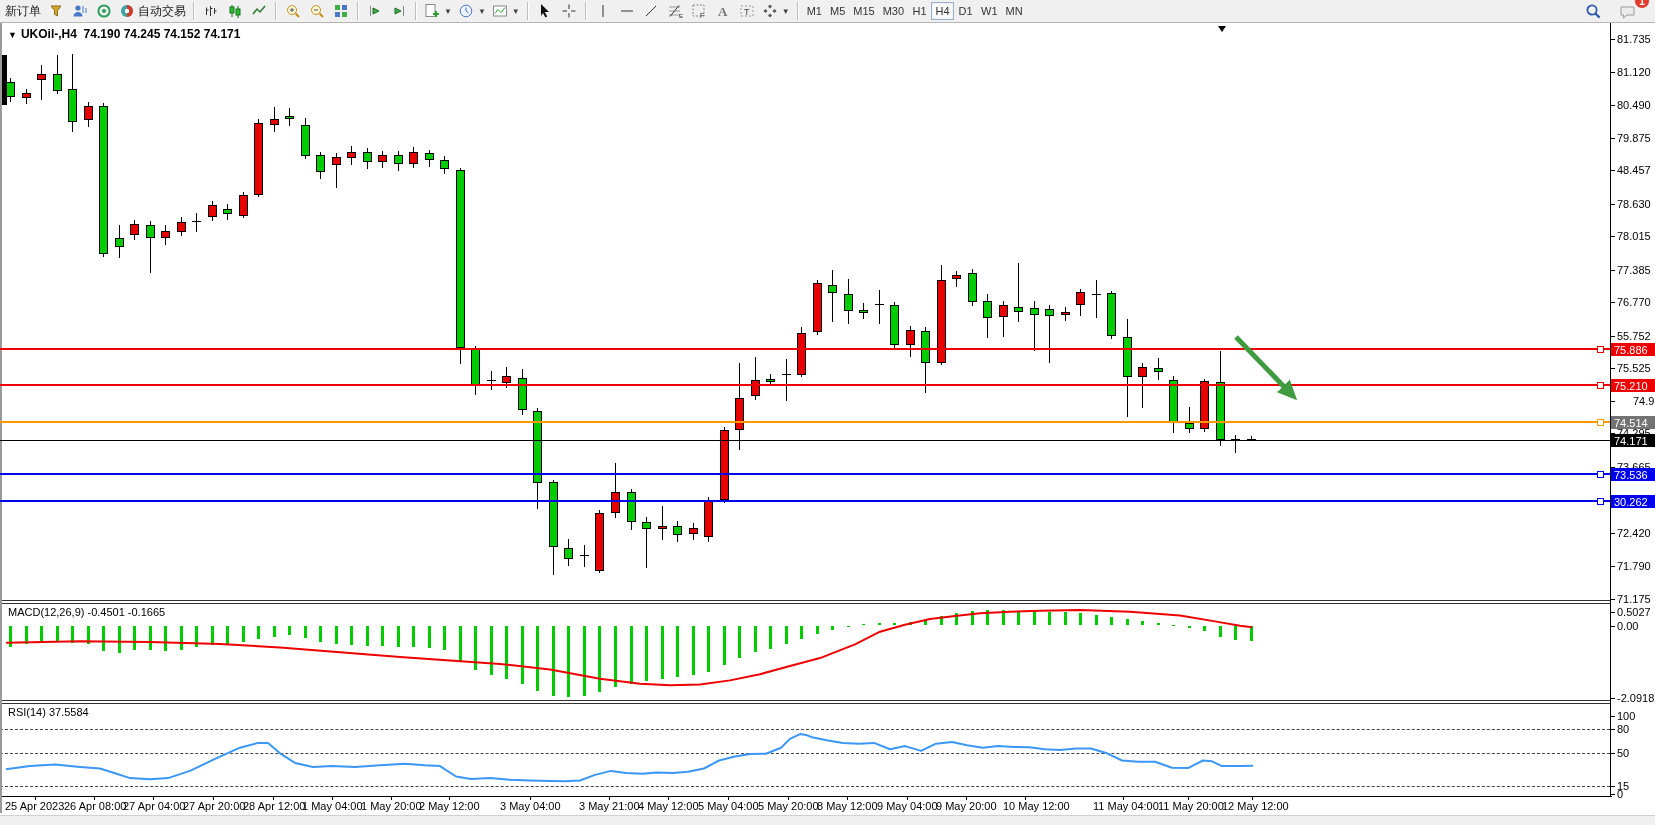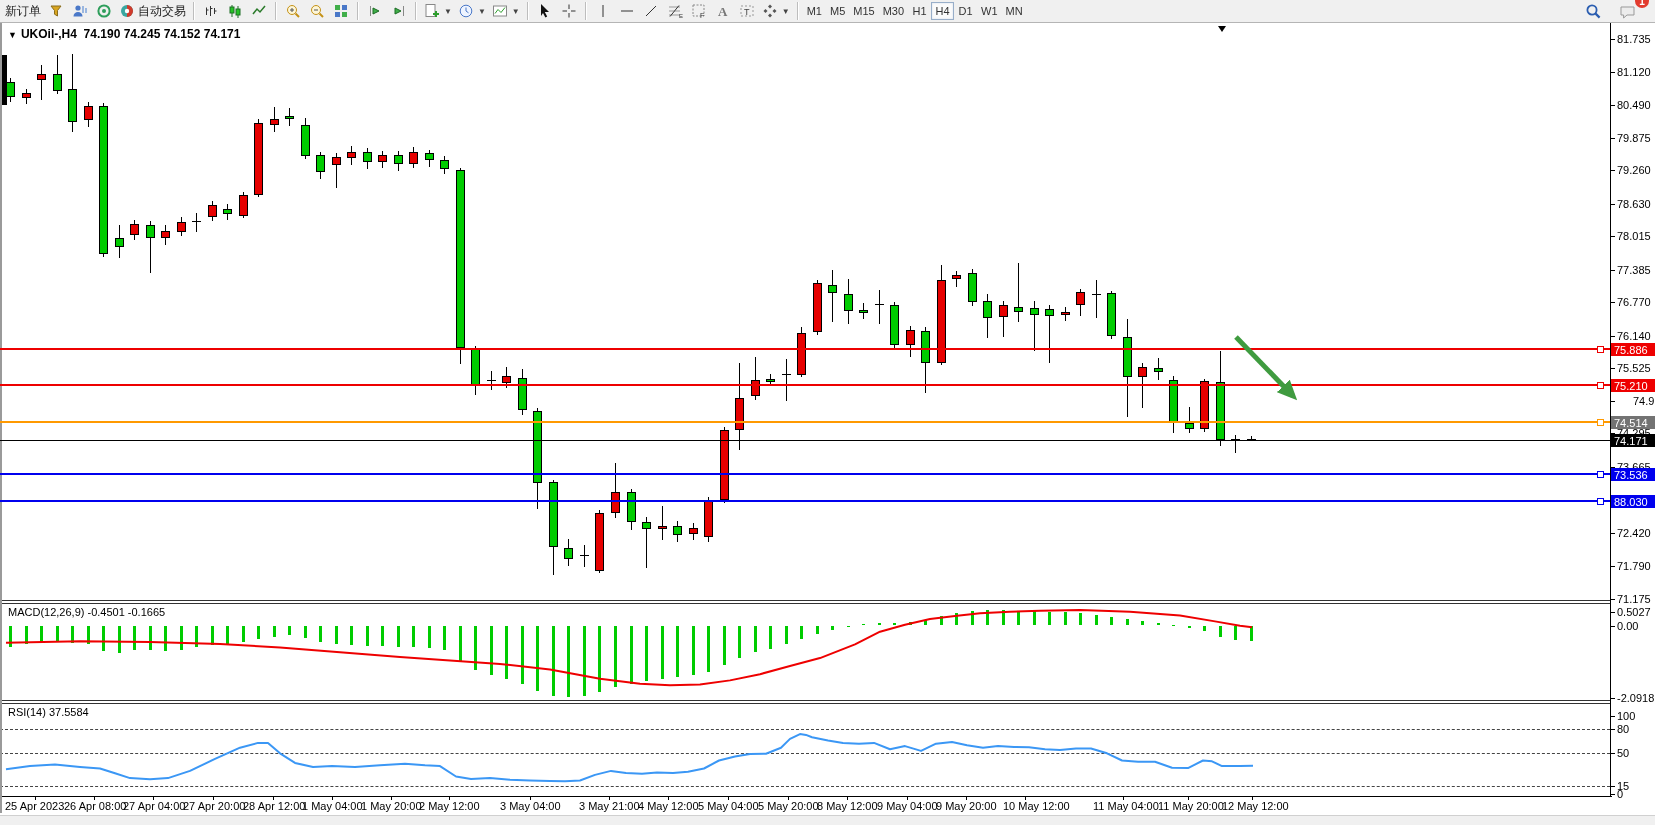--- a/index.html
+++ b/index.html
@@ -478,31 +478,31 @@
         <div class="candle-body" style="position: absolute; left: 1247px; top: 438.885px; width: 9px; height: 1px; border: none; background: rgb(0, 0, 0);"></div>
         <div class="tickmark" style="position: absolute; top: 39px;"></div>
         <div class="ticktext" style="position: absolute; top: 33px;">81.735</div>
         <div class="tickmark" style="position: absolute; top: 72px;"></div>
         <div class="ticktext" style="position: absolute; top: 66px;">81.120</div>
         <div class="tickmark" style="position: absolute; top: 105px;"></div>
         <div class="ticktext" style="position: absolute; top: 99px;">80.490</div>
         <div class="tickmark" style="position: absolute; top: 138px;"></div>
         <div class="ticktext" style="position: absolute; top: 132px;">79.875</div>
         <div class="tickmark" style="position: absolute; top: 170px;"></div>
-        <div class="ticktext" style="position: absolute; top: 164px;">79.260</div>
+        <div class="ticktext" style="position: absolute; top: 164px;">48.457</div>
         <div class="tickmark" style="position: absolute; top: 204px;"></div>
         <div class="ticktext" style="position: absolute; top: 198px;">78.630</div>
         <div class="tickmark" style="position: absolute; top: 236px;"></div>
         <div class="ticktext" style="position: absolute; top: 230px;">78.015</div>
         <div class="tickmark" style="position: absolute; top: 270px;"></div>
         <div class="ticktext" style="position: absolute; top: 264px;">77.385</div>
         <div class="tickmark" style="position: absolute; top: 302px;"></div>
         <div class="ticktext" style="position: absolute; top: 296px;">76.770</div>
         <div class="tickmark" style="position: absolute; top: 336px;"></div>
-        <div class="ticktext" style="position: absolute; top: 330px;">76.140</div>
+        <div class="ticktext" style="position: absolute; top: 330px;">55.752</div>
         <div class="tickmark" style="position: absolute; top: 368px;"></div>
         <div class="ticktext" style="position: absolute; top: 362px;">75.525</div>
         <div class="tickmark" style="position: absolute; top: 401px;"></div>
         <div class="ticktext" style="position: absolute; top: 395px; margin-left: 16px;">74.910</div>
         <div class="tickmark" style="position: absolute; top: 433px;"></div>
         <div class="ticktext" style="position: absolute; top: 427px;">74.295</div>
         <div class="tickmark" style="position: absolute; top: 467px;"></div>
         <div class="ticktext" style="position: absolute; top: 461px;">73.665</div>
         <div class="tickmark" style="position: absolute; top: 533px;"></div>
         <div class="ticktext" style="position: absolute; top: 527px;">72.420</div>
@@ -519,21 +519,21 @@
         <div class="hline" style="position: absolute; left: 0px; top: 421px; width: 1610px; height: 2px; background: rgb(255, 153, 0);"></div>
         <div class="hlbox" style="position: absolute; left: 1597px; top: 419px; border: 1px solid rgb(255, 153, 0);"></div>
         <div class="pricetag" style="position: absolute; top: 416px; background: #737373;">74.514</div>
         <div class="hline" style="position: absolute; left: 0px; top: 440px; width: 1610px; height: 1px; background: rgb(0, 0, 0);"></div>
         <div class="pricetag" style="position: absolute; top: 434px; background: rgb(0, 0, 0);">74.171</div>
         <div class="hline" style="position: absolute; left: 0px; top: 473px; width: 1610px; height: 2px; background: rgb(0, 0, 238);"></div>
         <div class="hlbox" style="position: absolute; left: 1597px; top: 471px; border: 1px solid rgb(0, 0, 238);"></div>
         <div class="pricetag" style="position: absolute; top: 468px; background: rgb(0, 0, 238);">73.536</div>
         <div class="hline" style="position: absolute; left: 0px; top: 500px; width: 1610px; height: 2px; background: rgb(0, 0, 238);"></div>
         <div class="hlbox" style="position: absolute; left: 1597px; top: 498px; border: 1px solid rgb(0, 0, 238);"></div>
-        <div class="pricetag" style="position: absolute; top: 495px; background: rgb(0, 0, 238);">88.030</div>
+        <div class="pricetag" style="position: absolute; top: 495px; background: rgb(0, 0, 238);">30.262</div>
         <div class="sep" style="top: 600px;"></div>
         <div class="sep" style="top: 700px;"></div>
         <div class="vaxis" style="top: 23px;"></div>
         <div id="baseline" style="top: 796px;"></div>
         <div class="indlabel" style="position: absolute; top: 606px;">MACD(12,26,9) -0.4501 -0.1665</div>
         <div class="indlabel" style="position: absolute; top: 706px;">RSI(14) 37.5584</div>
         <div class="macdbar" style="position: absolute; left: 9px; top: 625.5px; height: 21.952px;"></div>
         <div class="macdbar" style="position: absolute; left: 24.5125px; top: 625.5px; height: 18.865px;"></div>
         <div class="macdbar" style="position: absolute; left: 40.025px; top: 625.5px; height: 17.15px;"></div>
         <div class="macdbar" style="position: absolute; left: 55.5375px; top: 625.5px; height: 15.435px;"></div>

